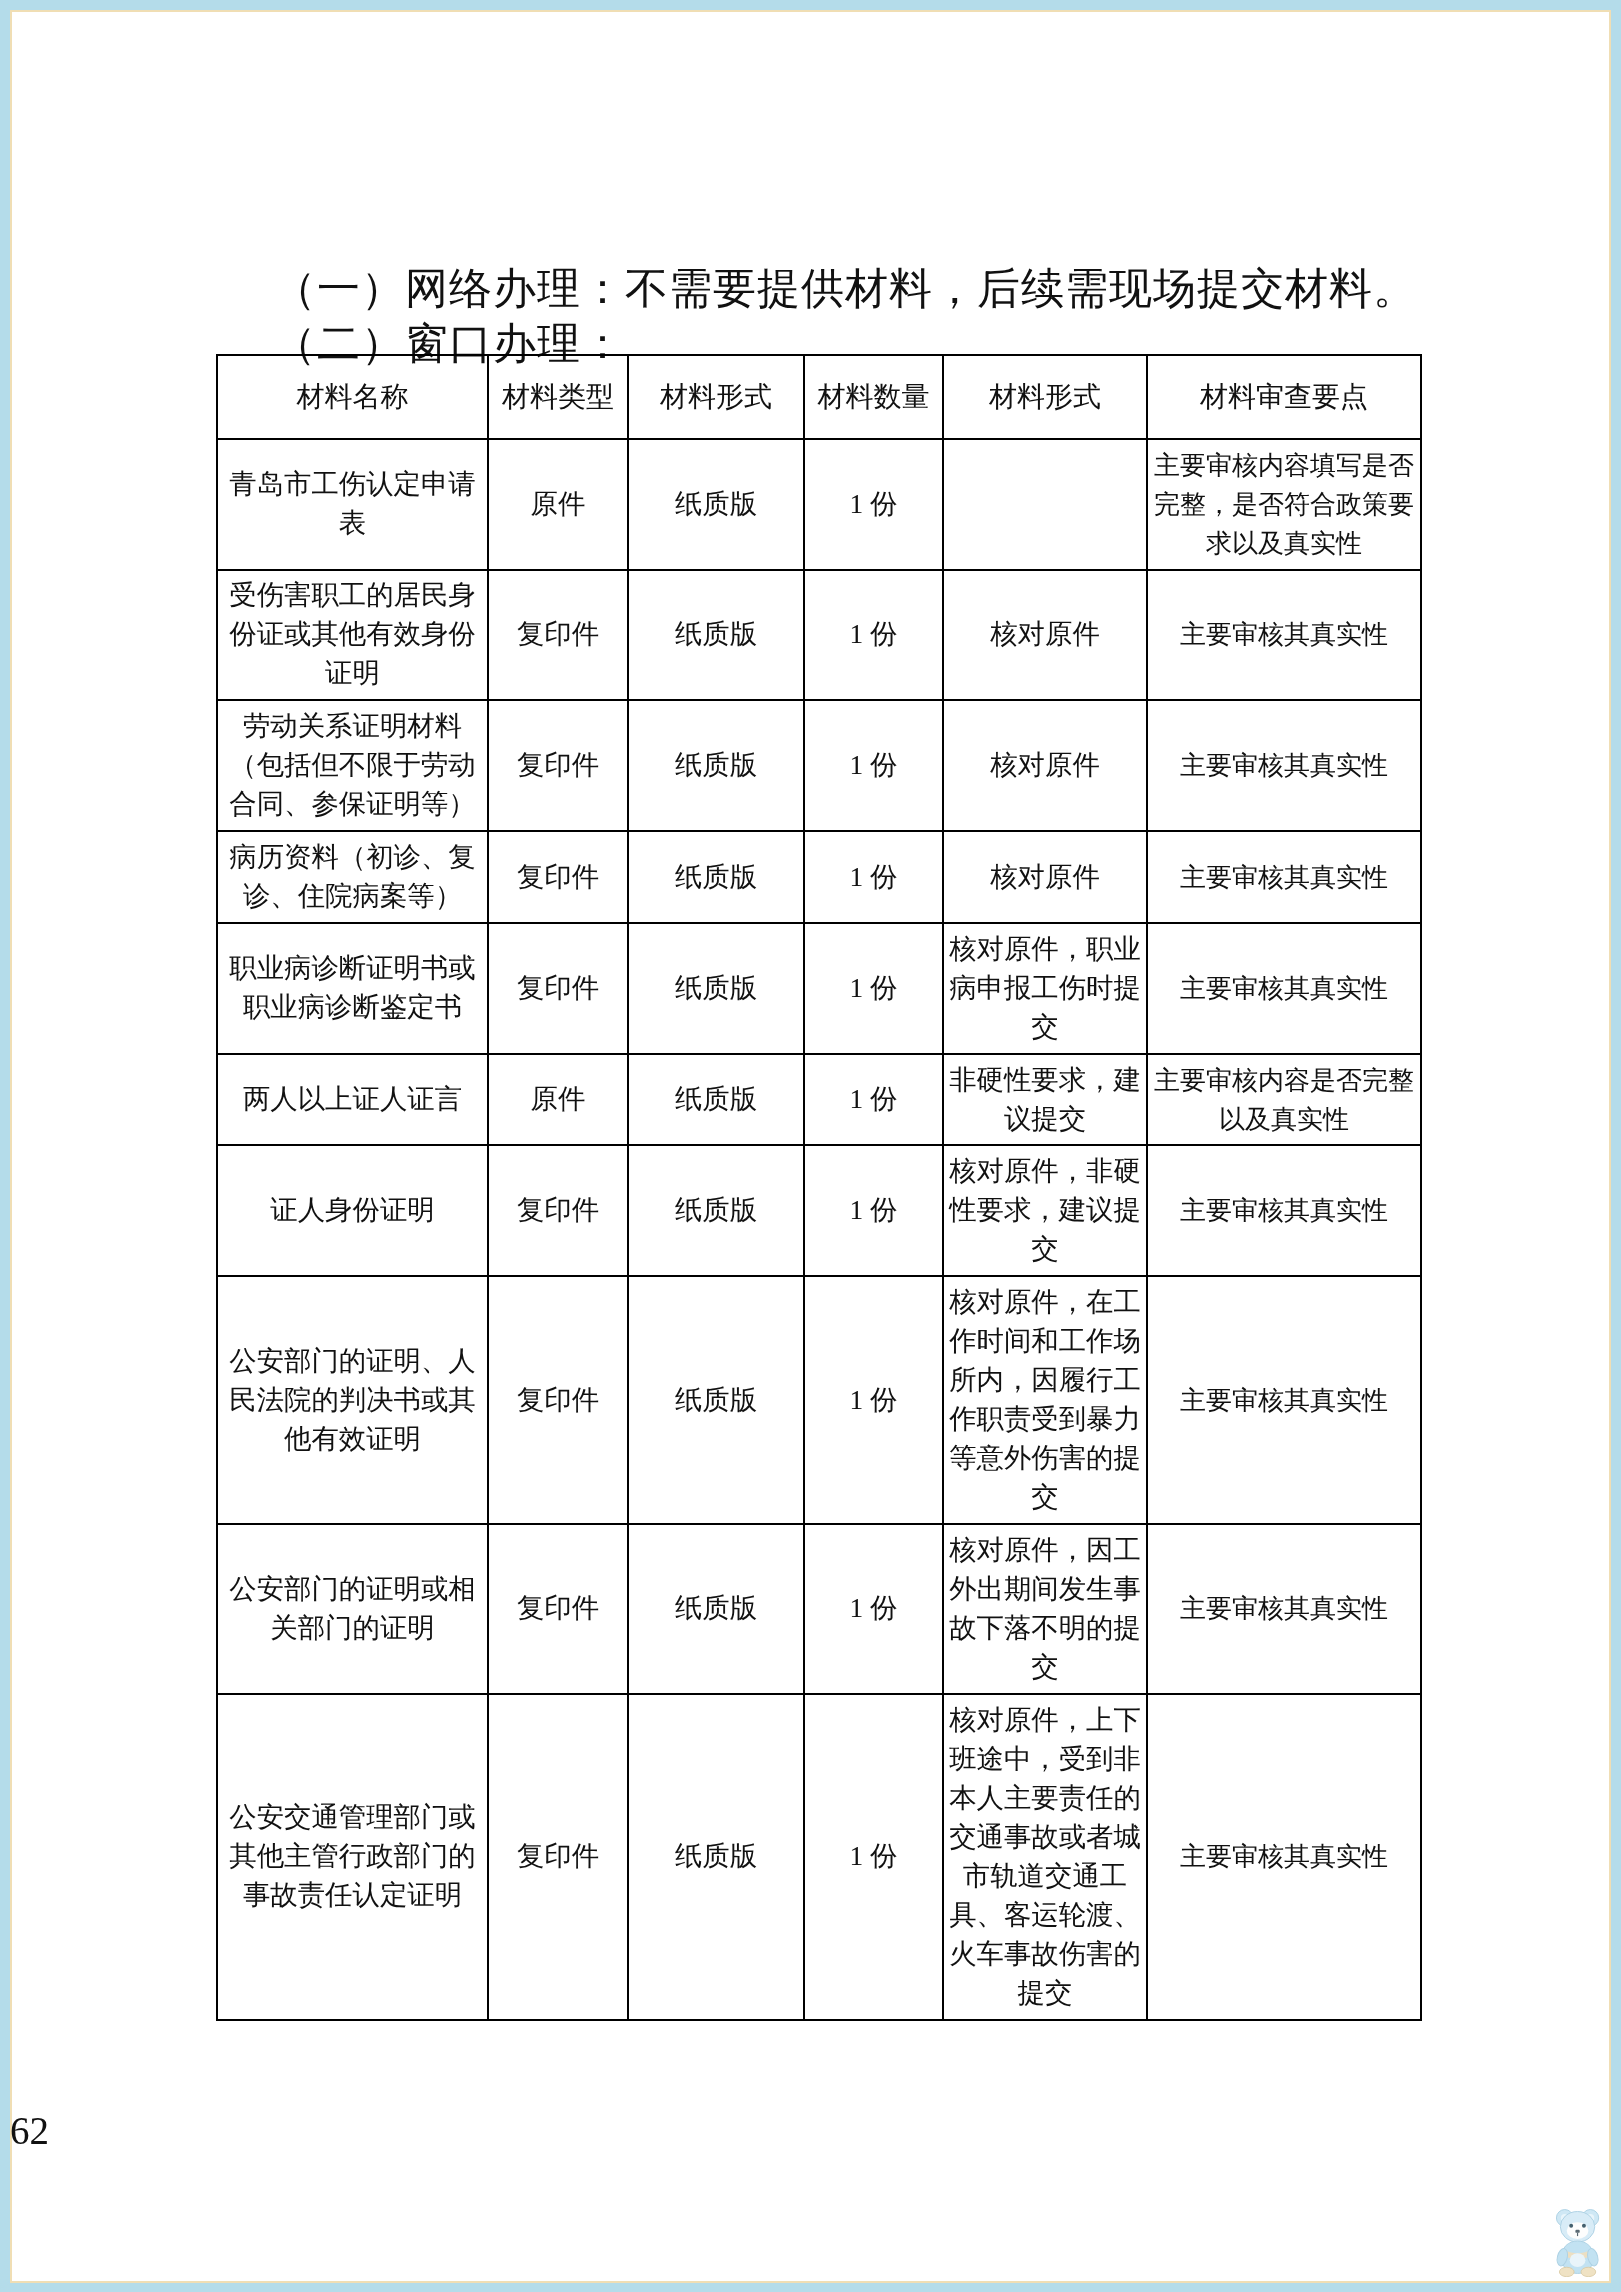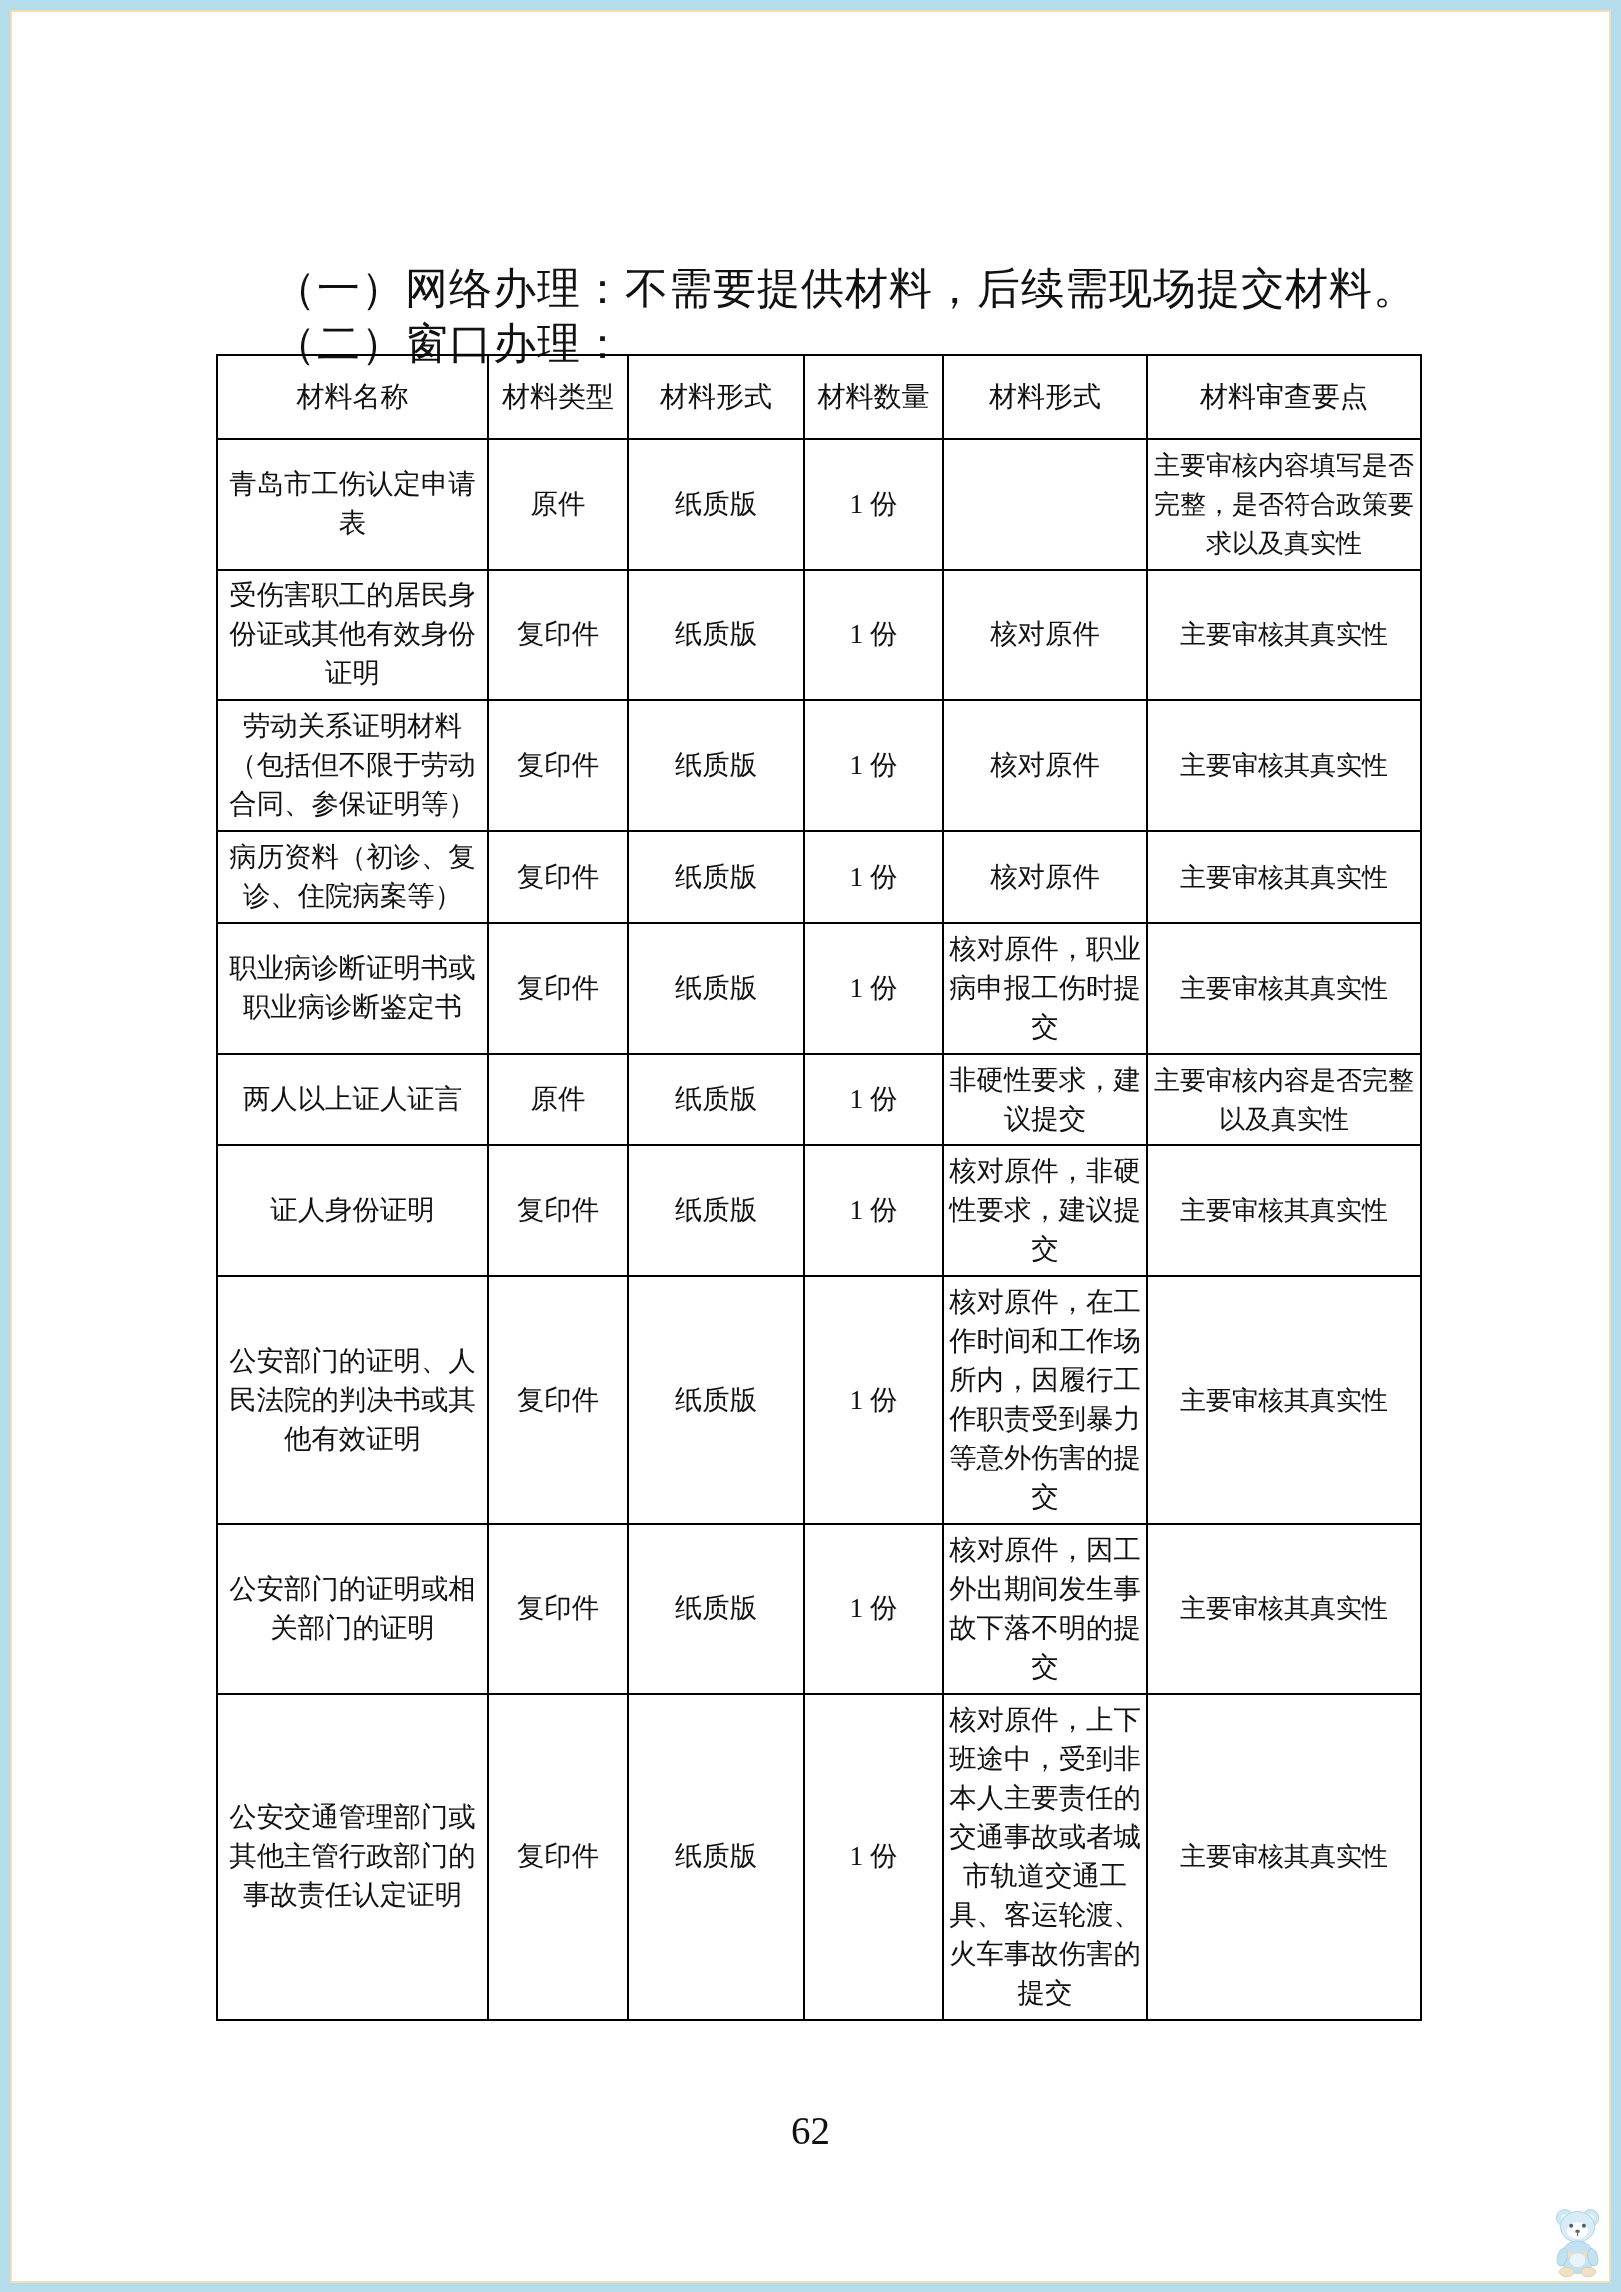--- a/index.html
+++ b/index.html
@@ -54,21 +54,20 @@
   table.materials th{
     font-weight:normal;
     font-size:28px;
     height:74px;
     padding:3.9px 2px;
   }
   table.materials td:nth-child(5){padding:5.9px 3.9px;margin-top:36px;}
   table.materials td:nth-child(6){font-size:26px;padding:5.9px 2px;}
   .pageno{
     position:absolute;left:0;right:0;top:2098px;
-    text-align:center;
     font-size:39px;
   }
   .bear{
     position:absolute;right:2px;bottom:5.9px;
     width:57px;height:71px;
   }
 </style>
 </head>
 <body>
 

